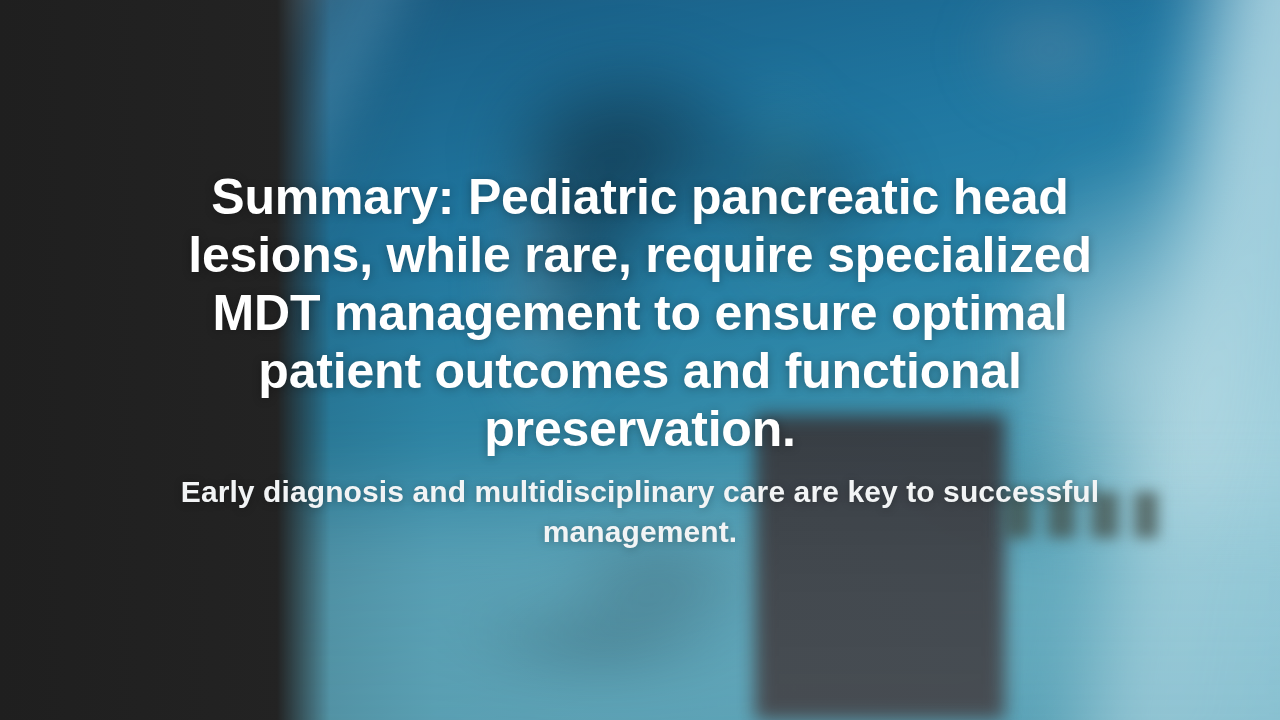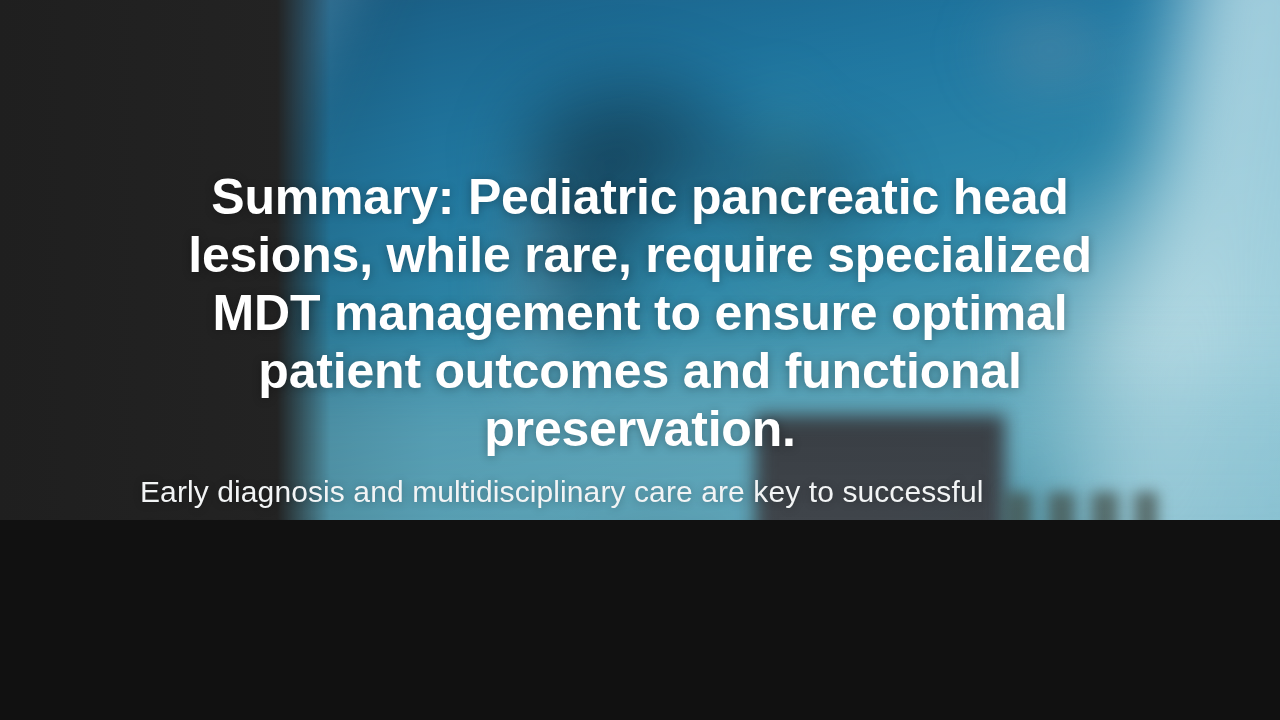--- a/index.html
+++ b/index.html
@@ -7,21 +7,21 @@
     padding: 0;
     background: #111;
   }
   body {
     font-family: "Liberation Sans", sans-serif;
   }
 
   .slide {
     position: relative;
     width: 1280px;
-    height: 520px;
+    height: 720px;
     overflow: hidden;
     background: #ef4444;
   }
 
   
   .bg-photo {
     position: absolute;
     inset: 0;
     overflow: hidden;
   }
@@ -156,24 +156,25 @@
     font-size: 50px;
     font-weight: 700;
     line-height: 58px;
     letter-spacing: -0.2px;
     text-shadow: 0 1px 10px rgba(0,0,0,.30);
   }
 
   .subhead {
     margin: 14px 0 0 0;
     width: 100%;
+    text-align: center;
     color: #f2f4f5;
     font-family: "Liberation Sans", sans-serif;
     font-size: 30px;
-    font-weight: 400;
+    font-weight: 700;
     line-height: 40px;
     letter-spacing: 0.1px;
     text-shadow: 0 1px 8px rgba(0,0,0,.28);
   }
 </style>
 </head>
 <body>
 
 <div class="slide">
 

